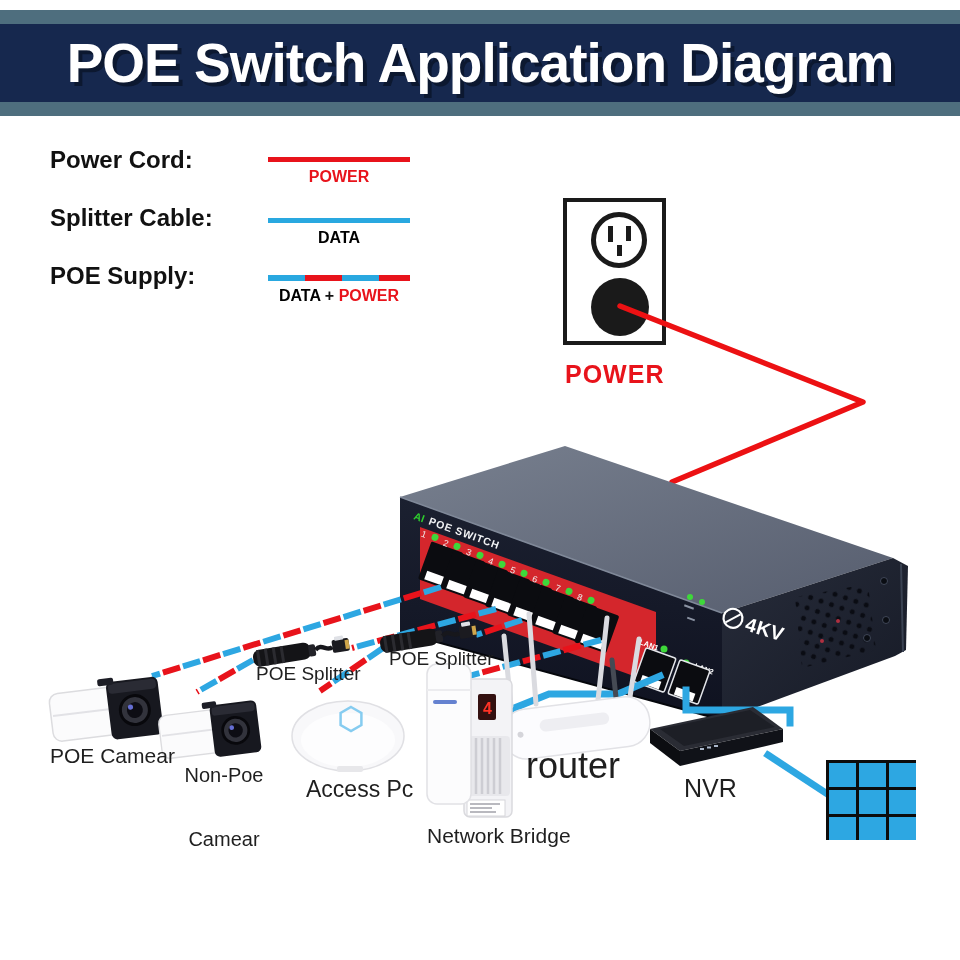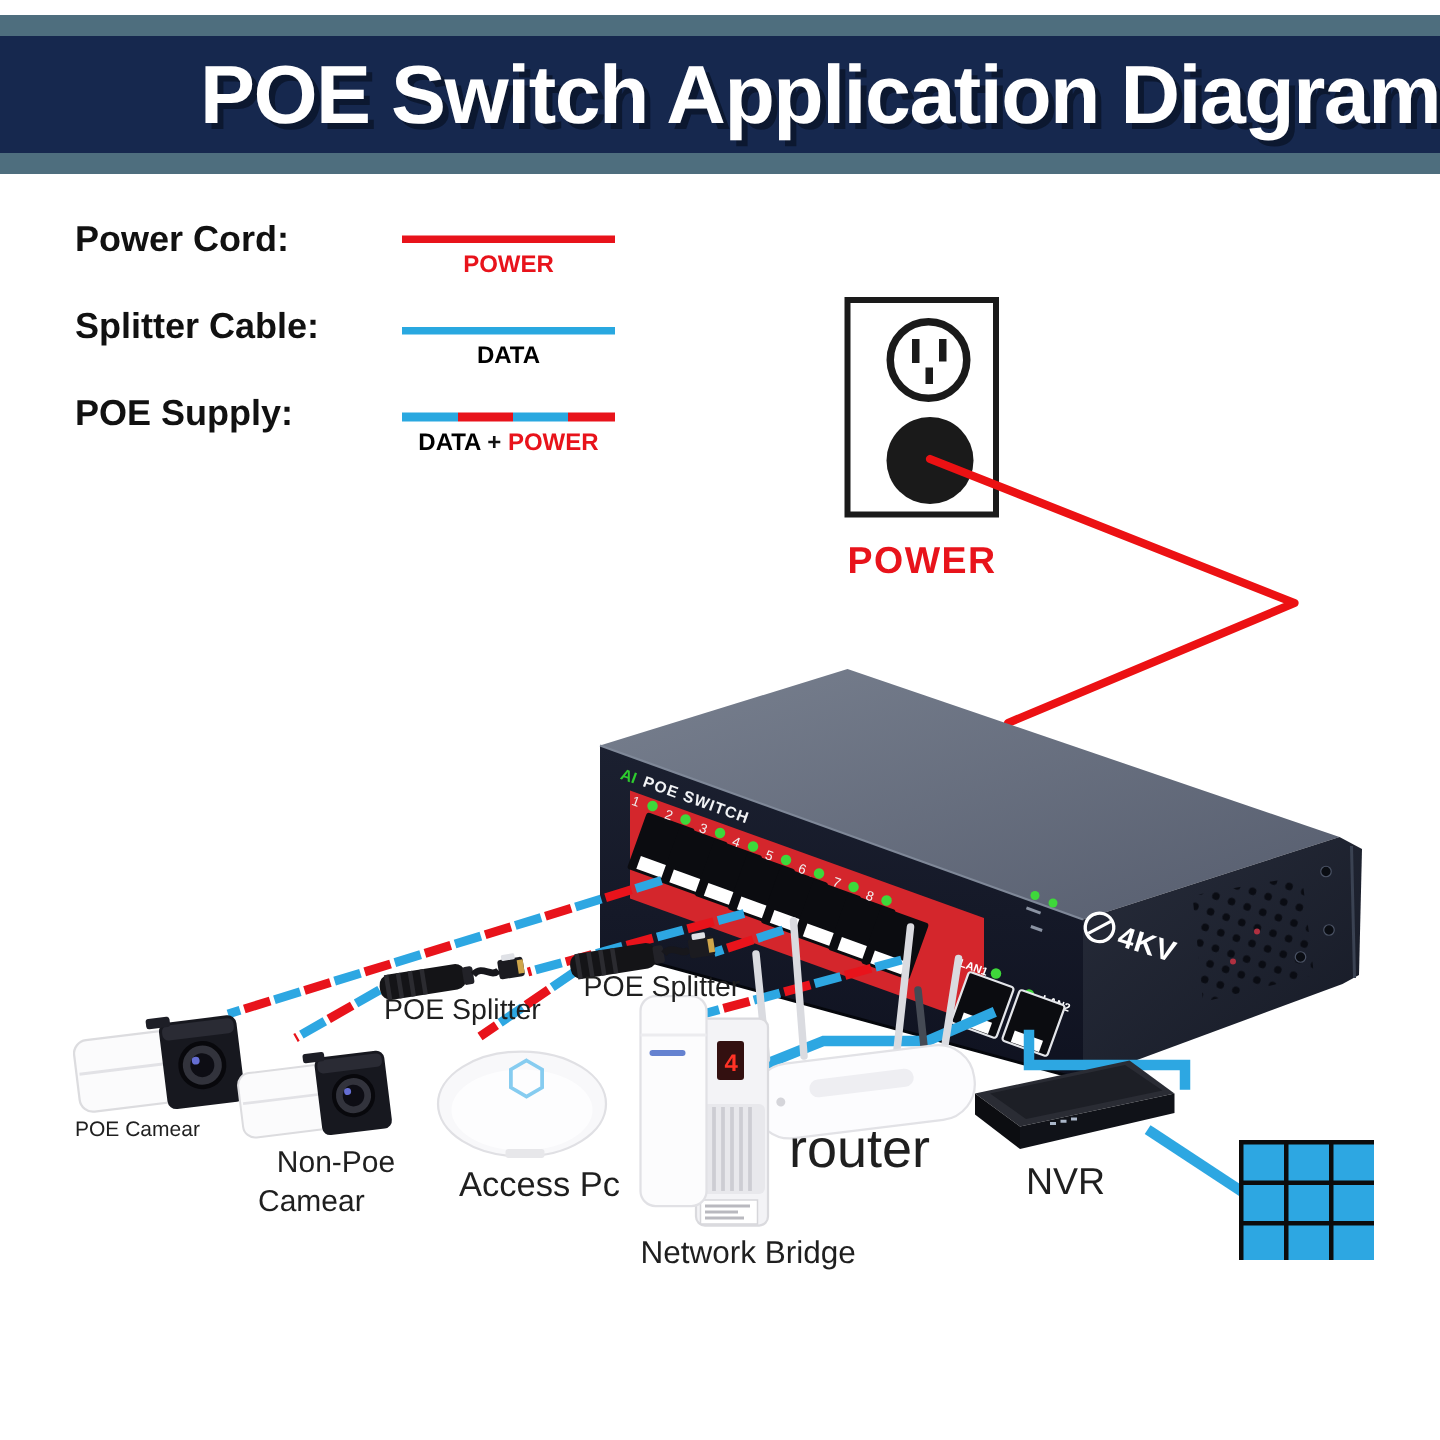--- a/index.html
+++ b/index.html
@@ -2,21 +2,21 @@
 <html><head>
 <meta charset="utf-8">
 <style>
   html,body{margin:0;padding:0;background:#fff;}
   #canvas{position:relative;width:960px;height:960px;background:#fff;overflow:hidden;
           font-family:"Liberation Sans",sans-serif;}
   
   .hdr-strip{position:absolute;left:0;top:10px;width:960px;height:106px;background:#4e6e7e;}
   .hdr-band{position:absolute;left:0;top:24px;width:960px;height:78px;background:#16284e;}
   .hdr-title{position:absolute;left:0;top:22px;width:960px;height:82px;line-height:82px;
-             text-align:right;color:#fff;font-size:55px;font-weight:800;letter-spacing:-1px;
+             text-align:center;color:#fff;font-size:55px;font-weight:800;letter-spacing:-1px;
              text-shadow:4px 4px 0 #0c1830;white-space:nowrap;}
   
   .leg-label{position:absolute;left:50px;font-size:24px;font-weight:700;color:#111;}
   .leg-line{position:absolute;left:268px;width:142px;height:5px;}
   .leg-line.power{background:#e8131b;}
   .leg-line.data{background:#29a8e0;}
   .leg-line.poe{height:6px;background:repeating-linear-gradient(90deg,#29a8e0 0 37px,#e8131b 37px 74px);}
   .leg-cap{position:absolute;font-size:16px;font-weight:700;text-align:center;}
   .c-red{color:#e8131b;} .c-blue{color:#000000;} .c-black{color:#111;}
   
@@ -317,23 +317,23 @@
       <rect x="337" y="766" width="26" height="6" rx="2" fill="#e7e7ea"></rect>
     </g>
 
     <use href="#cam" transform="translate(103 713) rotate(-7)"></use>
     <use href="#cam" transform="translate(207 733) rotate(-7) scale(0.9)"></use>
 
     <use href="#spl" transform="translate(283 655) rotate(-9)"></use>
     <use href="#spl" transform="translate(410 641) rotate(-9)"></use>
   </svg>
 
-  <div class="lbl" style="left:50px;top:744px;font-size:14px">POE Camear</div>
+  <div class="lbl" style="left:50px;top:744px;font-size:21px">POE Camear</div>
   <div class="lbl" style="left:172px;top:764px;width:104px;text-align:center;font-size:20px">Non-Poe</div>
-  <div class="lbl" style="left:172px;top:790px;width:104px;font-size:20px">Camear</div>
+  <div class="lbl" style="left:172px;top:828px;width:104px;text-align:center;font-size:20px">Camear</div>
   <div class="lbl" style="left:306px;top:776px;font-size:23px">Access Pc</div>
   <div class="lbl" style="left:256px;top:663px;font-size:19px">POE Splitter</div>
   <div class="lbl" style="left:389px;top:648px;font-size:19px">POE Splitter</div>
   <div class="lbl" style="left:427px;top:824px;font-size:21px">Network Bridge</div>
   <div class="lbl" style="left:526px;top:745px;font-size:36px">router</div>
   <div class="lbl" style="left:684px;top:774px;font-size:25px">NVR</div>
 
 </div>
 
 </body></html>

